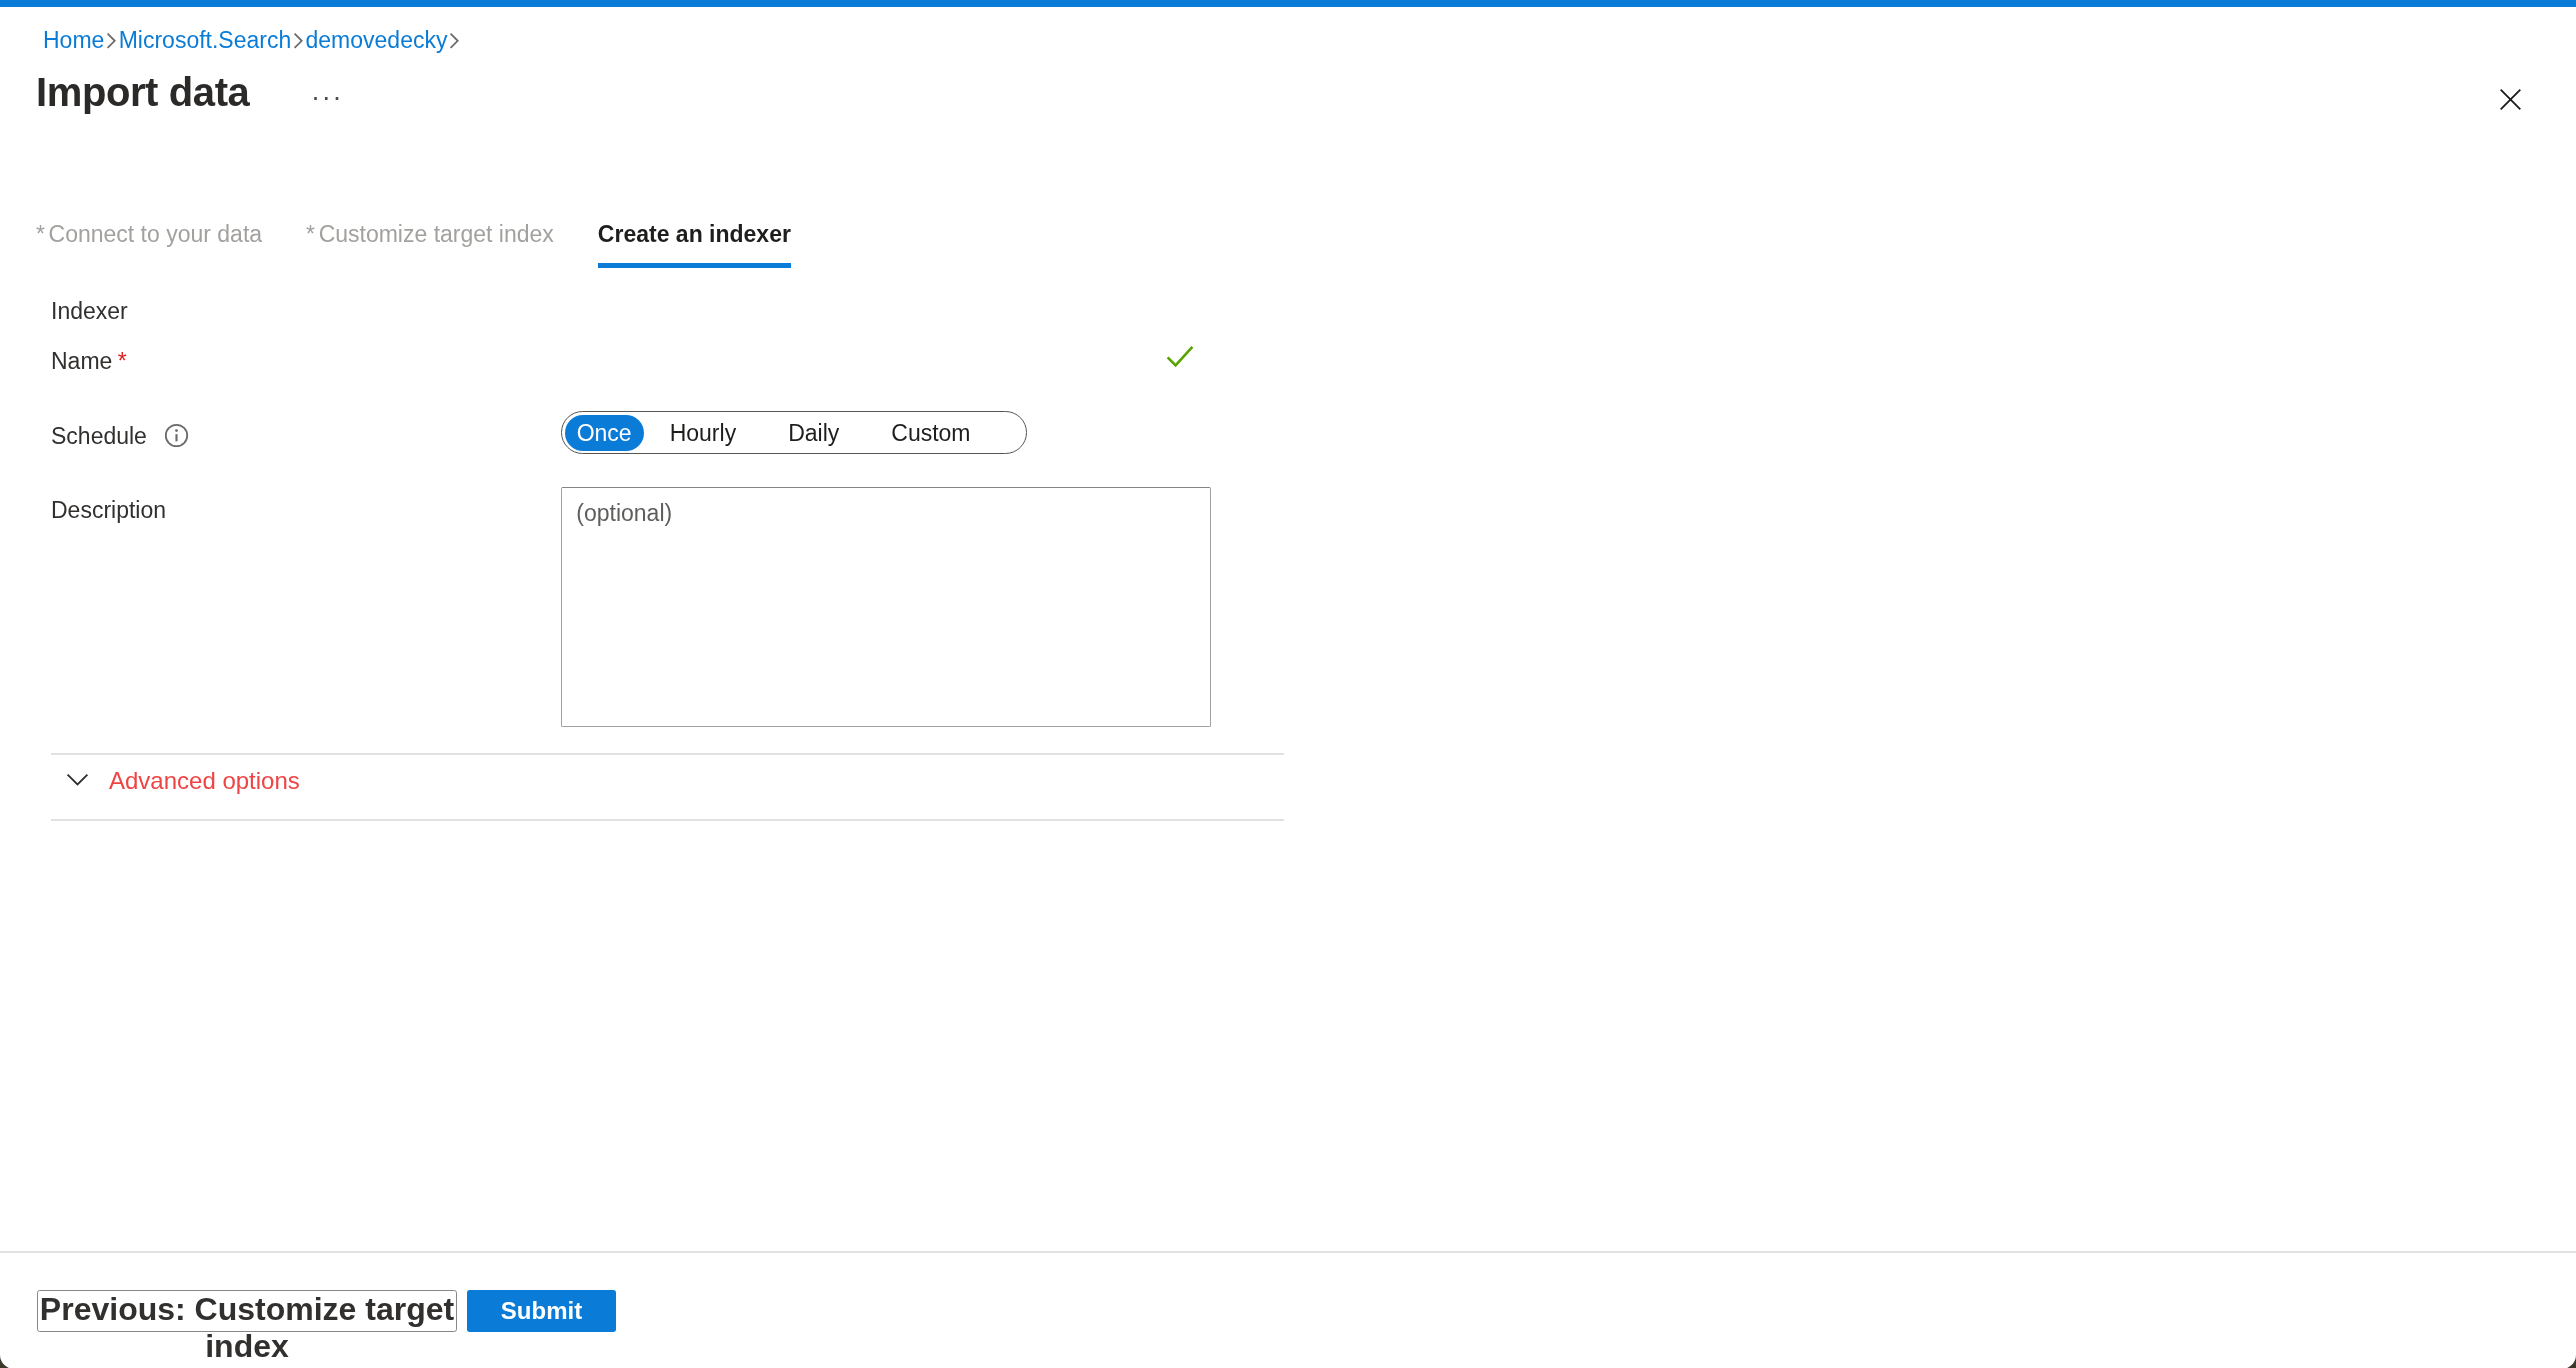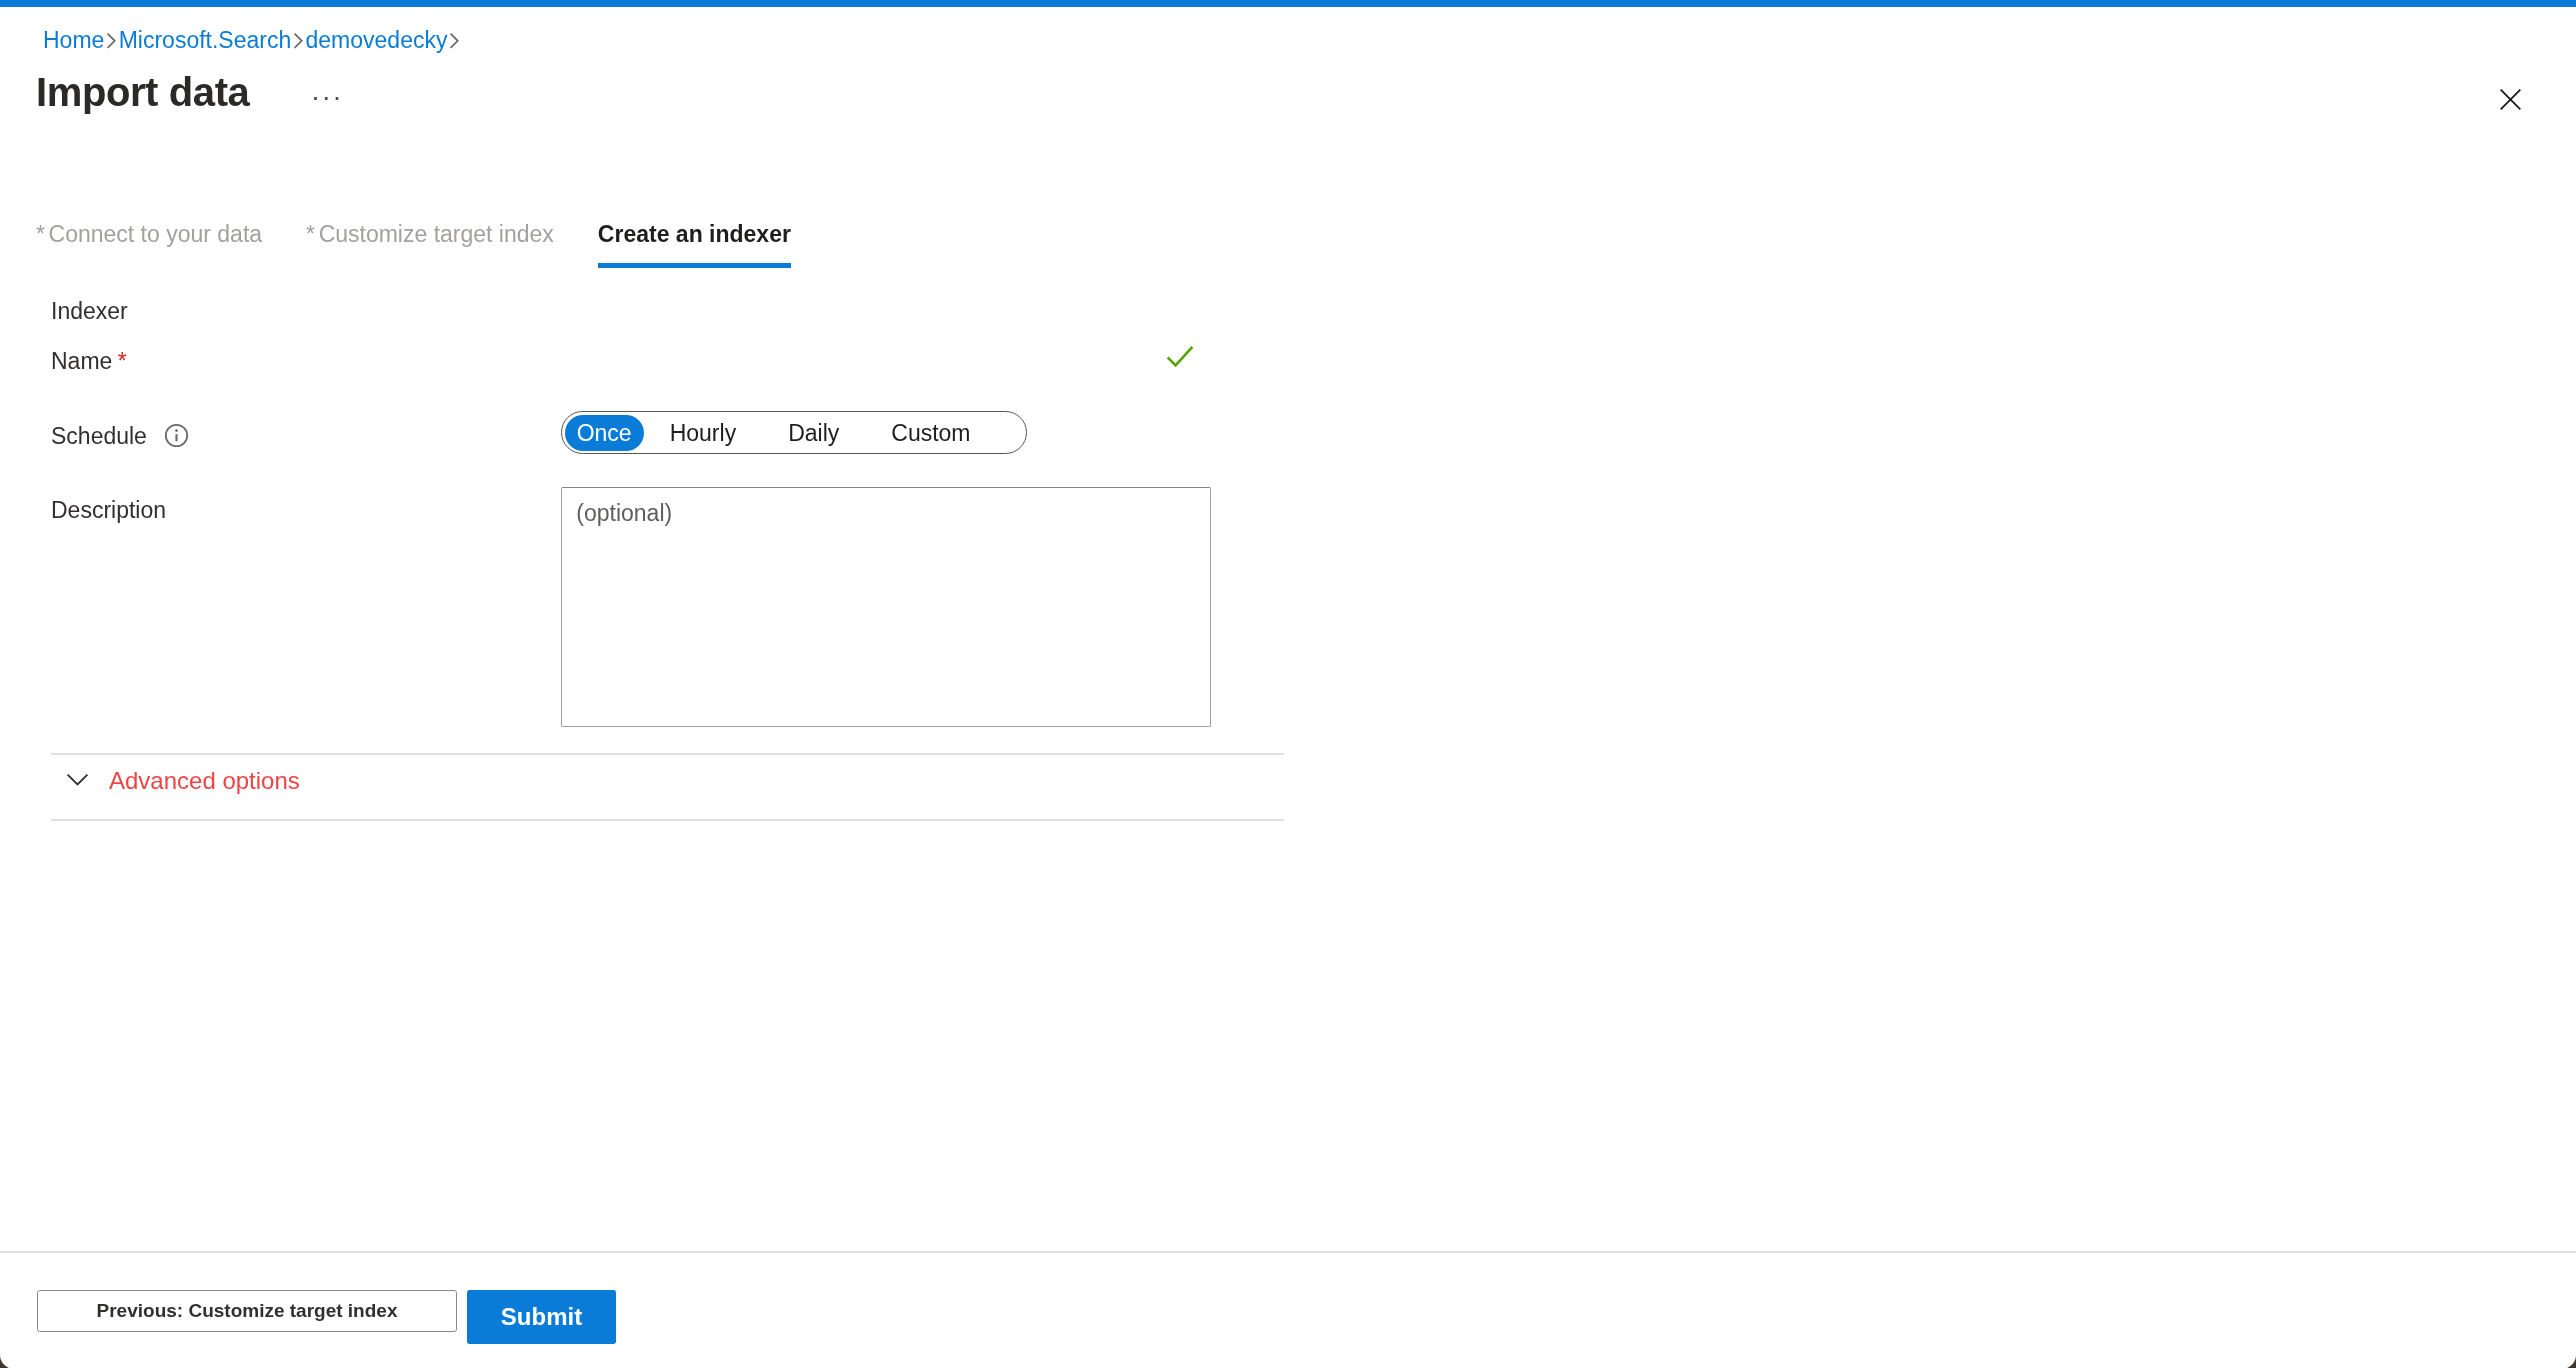--- a/index.html
+++ b/index.html
@@ -59,23 +59,23 @@
   .div-2 { left:51px; top:819px; width:1233px; }
   .div-footer { left:0; top:1251px; width:2576px; }
 
   .advanced-toggle { position:absolute; left:64px; top:767px; display:flex; align-items:center; gap:18px;
                      background:transparent; border:none; cursor:pointer;
                      font-family:"Liberation Sans", sans-serif; }
   .advanced-label { font-size:24px; color:#ef4444; }
 
   
   .prev-btn { position:absolute; left:37px; top:1290px; width:420px; height:42px; background:#ffffff;
-              border:1.8px solid #8a8886; border-radius:2.7px; font-size:19px; font-weight:700; color:#32302f;
+              border:1.8px solid #8a8886; border-radius:2.7px; font-size:32px; font-weight:700; color:#32302f;
               cursor:pointer; font-family:"Liberation Sans", sans-serif; }
-  .submit-btn { position:absolute; left:467px; top:1290px; width:149px; height:54px; background:#0a7cd7;
+  .submit-btn { position:absolute; left:467px; top:1290px; width:149px; height:42px; background:#0a7cd7;
                 border:none; border-radius:2.7px; font-size:24px; font-weight:700; color:#ffffff;
                 cursor:pointer; font-family:"Liberation Sans", sans-serif; }
 </style>
 </head>
 <body>
 
 <div class="screen">
   <div class="surface">
     <div class="accent-bar"></div>
 

